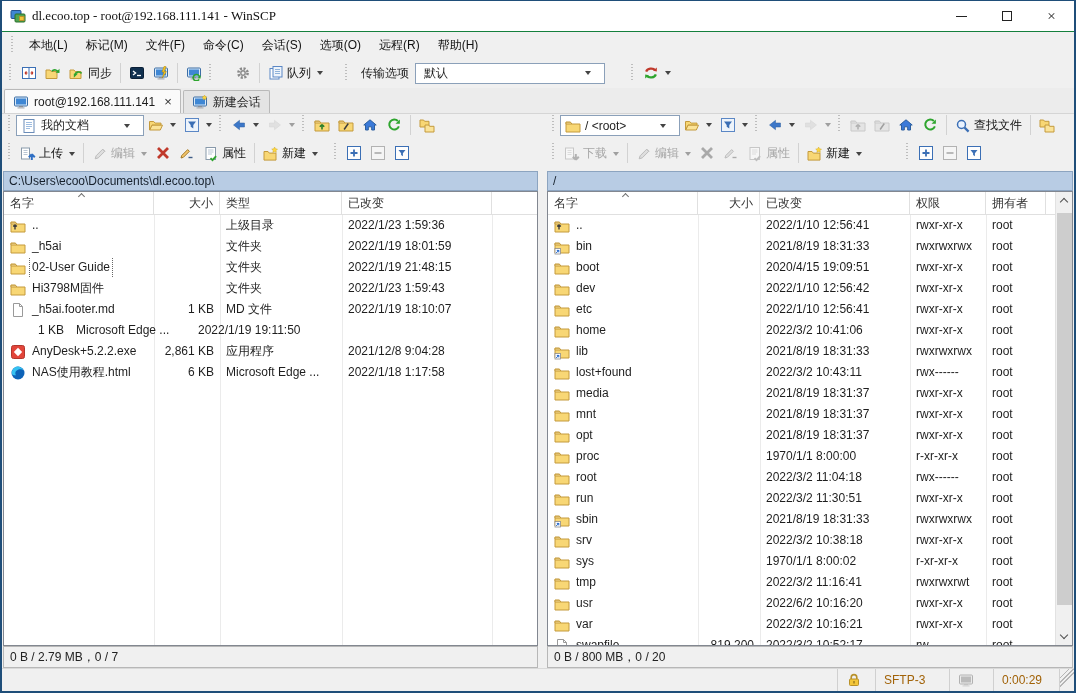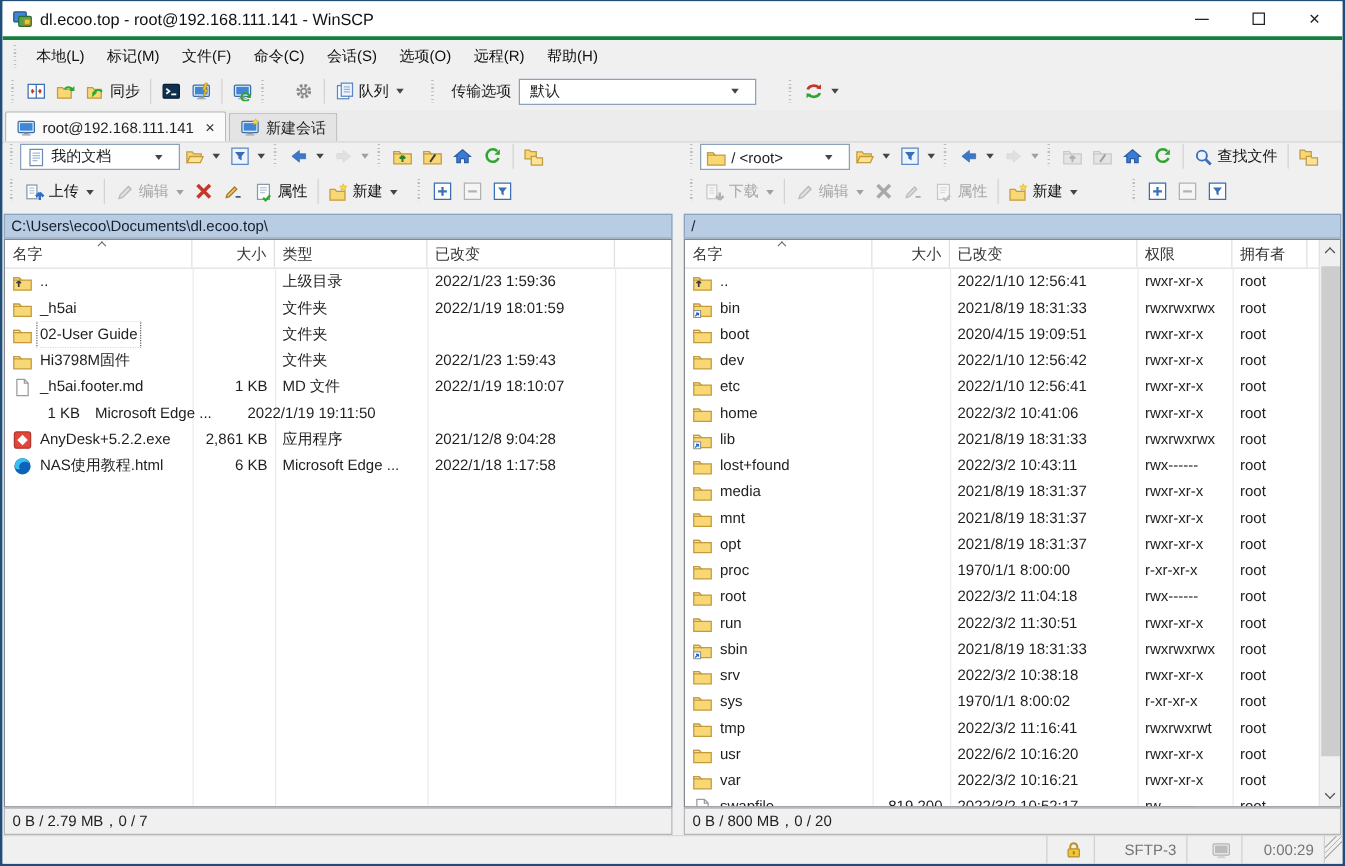--- a/index.html
+++ b/index.html
@@ -3,21 +3,21 @@
 <meta charset="utf-8">
 <style>
   html,body{margin:0;padding:0;background:#444;}
   *{box-sizing:border-box;}
   .window{
     position:relative;width:1076px;height:693px;background:#f0f0f0;
     font-family:"Liberation Sans",sans-serif;font-size:12px;color:#1e1e1e;
     border:2px solid #1f4e79;border-top:1px solid #1f4e79;overflow:hidden;
   }
   
-  .titlebar{height:31px;background:#fff;display:flex;align-items:center;border-bottom:3px solid #15803d;}
+  .titlebar{height:31px;background:#fff;display:flex;align-items:center;border-bottom:1px solid #15803d;font-family:Liberation Serif, serif;}
   .titlebar .appicon{margin:0 6px 0 8px;display:flex;}
   .titlebar .title{font-size:13px;color:#111;}
   .titlebar .spacer{flex:1;}
   .winbtn{width:45px;height:31px;display:flex;align-items:center;justify-content:center;color:#222;}
   .winbtn .min-glyph{display:block;width:11px;border-bottom:1px solid #222;}
   .winbtn .max-glyph{display:block;width:10px;height:10px;border:1px solid #222;}
   .winbtn .close-glyph{font-size:15px;line-height:1;}
   
   .menubar{height:26px;display:flex;align-items:center;background:#f0f0f0;padding-left:6px;}
   .menubar .grip{margin-right:4px;}
@@ -78,21 +78,21 @@
   .sarrow{height:17px;width:17px;display:flex;align-items:center;justify-content:center;}
   .chev{width:6px;height:6px;border-left:1px solid #505050;border-top:1px solid #505050;}
   .chev.up{transform:rotate(45deg);margin-top:3px;}
   .chev.down{transform:rotate(225deg);margin-bottom:3px;}
   .strack{flex:1;width:17px;position:relative;}
   .sthumb{position:absolute;left:1px;right:1px;top:4px;height:392px;background:#cdcdcd;}
   
   .pstatus{height:22px;border:1px solid #b7b7b7;margin:0 1px;background:#f0f0f0;display:flex;align-items:center;padding:0 6px;color:#222;flex:none;}
   
   .statusbar{position:absolute;left:0;right:0;bottom:0;height:23px;background:#f0f0f0;border-top:1px solid #d9d9d9;display:flex;align-items:stretch;}
-  .sseg{border-right:1px solid #d0d0d0;display:flex;align-items:center;justify-content:flex-end;padding:0 8px;color:#737373;}
+  .sseg{border-right:1px solid #d0d0d0;display:flex;align-items:center;justify-content:flex-start;padding:0 8px;color:#a16207;}
   .sseg.fill{flex:1;border-right:1px solid #d0d0d0;}
   .resize-grip{width:14px;background:
      linear-gradient(135deg,transparent 0 6px,#b5b5b5 6px 7px,transparent 7px 9px,#b5b5b5 9px 10px,transparent 10px 12px,#b5b5b5 12px 13px,transparent 13px);}
   .lbl{white-space:nowrap;}
 </style>
 </head>
 <body>
 
 <div class="window">
 
@@ -506,20 +506,21 @@
                     <svg viewBox="0 0 16 16" width="16" height="16" xmlns="http://www.w3.org/2000/svg">
                       <path d="M1 4.2h4.4l1.5 1.8H15v8H1z" fill="#f8d775" stroke="#c49a3c"></path>
                       <path d="M1 4.2h4.4l1.5 1.8H1z" fill="#fbe6a6" stroke="#c49a3c"></path>
                     </svg>
                   </span>
                   <span class="fname">02-User Guide</span>
                 </span>
               </div>
               <div class="fcell col-size"></div>
               <div class="fcell col-type">文件夹</div>
+              <div class="fcell col-modified">2022/1/19 21:48:15</div>
             </div>
             <div class="frow">
               <div class="fcell col-name">
                 <span class="namewrap">
                   <span class="ticon">
                     <svg viewBox="0 0 16 16" width="16" height="16" xmlns="http://www.w3.org/2000/svg">
                       <path d="M1 4.2h4.4l1.5 1.8H15v8H1z" fill="#f8d775" stroke="#c49a3c"></path>
                       <path d="M1 4.2h4.4l1.5 1.8H1z" fill="#fbe6a6" stroke="#c49a3c"></path>
                     </svg>
                   </span>

